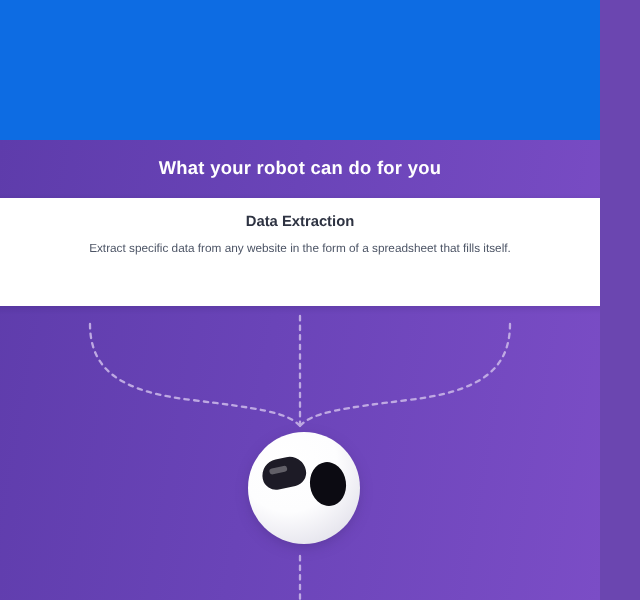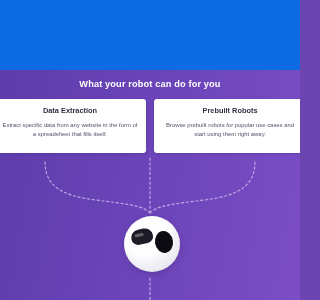--- a/index.html
+++ b/index.html
@@ -184,24 +184,20 @@
   <div class="section-title">What your robot can do for you</div>
 
   <div class="cards-row">
 
     <div class="card">
       <div class="card-title">Data Extraction</div>
       <div class="card-body">Extract specific data from any website in the form of a spreadsheet that fills itself.</div>
     </div>
 
 
-    <div class="card">
-      <div class="card-title">Prebuilt Robots</div>
-      <div class="card-body">Browse prebuilt robots for popular use cases and start using them right away.</div>
-    </div>
 
   </div>
 
   <svg class="connectors" viewBox="0 0 300 300">
     <g fill="none" stroke="#c6b2e6" stroke-width="1.15" stroke-dasharray="2.2 2.6" stroke-linecap="round" opacity="0.92">
       <path d="M45,162 C45,186 62,196 96,200 C128,204 144,206 150,213"></path>
       <path d="M150,158 L150,213"></path>
       <path d="M255,162 C255,186 238,196 204,200 C172,204 156,206 150,213"></path>
       <path d="M150,278 L150,300"></path>
     </g>

